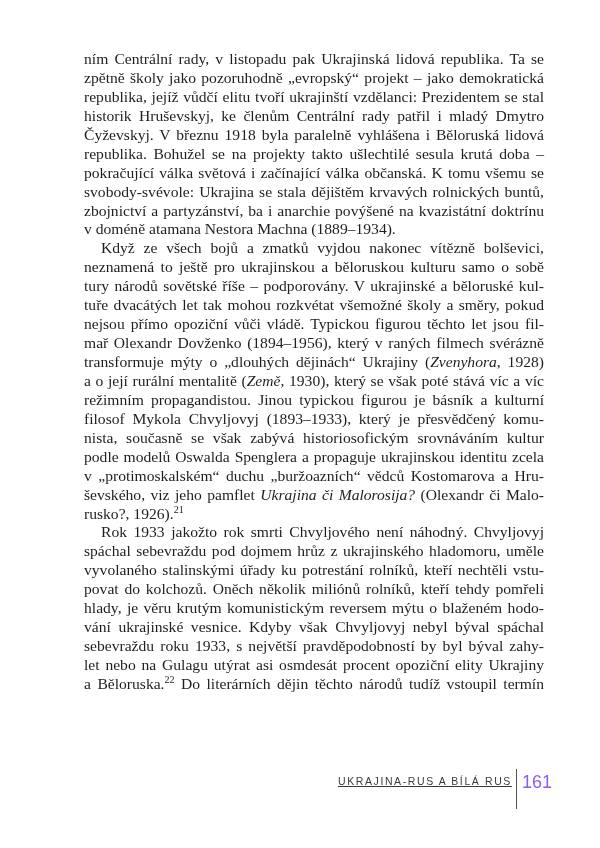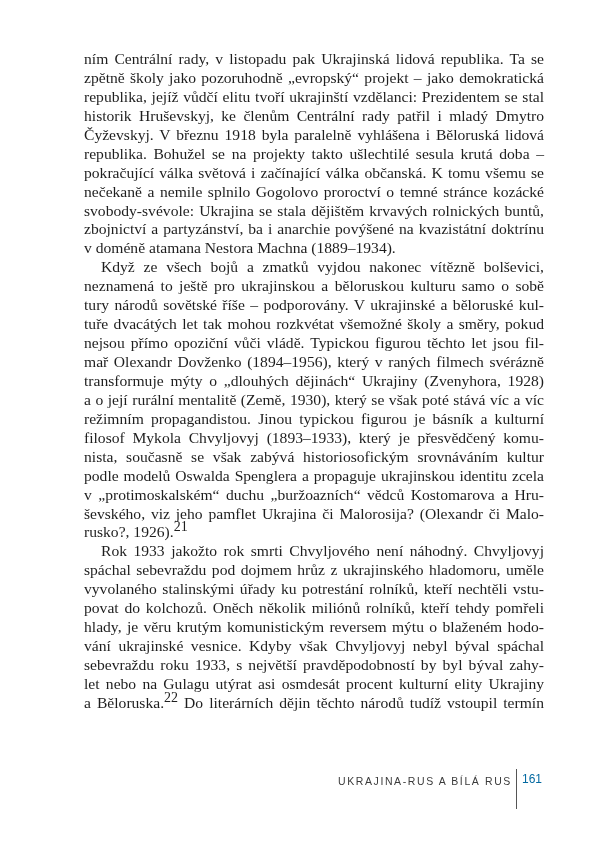--- a/index.html
+++ b/index.html
@@ -36,69 +36,69 @@
       text-align: justify;
       text-align-last: justify;
       height: 18.95px;
     }
     .line.last {
       text-align-last: left;
     }
     .line.indent {
       padding-left: 17px;
     }
-    .it { }
+    .it { font-style: italic; }
     sup {
-      font-size: 14px;
+      font-size: 10px;
       line-height: 0;
       vertical-align: 6px;
     }
     .running-head {
       position: absolute;
       left: 338px;
       top: 775px;
       font-family: "Liberation Sans", "DejaVu Sans", sans-serif;
       font-size: 10.5px;
       letter-spacing: 1.6px;
       color: #3a3a3a;
       white-space: nowrap;
+      text-decoration: underline;
     }
     .footer-rule {
       position: absolute;
       left: 516px;
       top: 769px;
       width: 1.3px;
       height: 40px;
       background: #555555;
     }
     .page-number {
       position: absolute;
       left: 522px;
       top: 772px;
       font-family: "Liberation Sans", "DejaVu Sans", sans-serif;
-      font-size: 12px;
-      color: #0369a1;
+      font-size: 18px;
+      color: #8b5cf6;
     }
   </style>
 </head>
 <body>
 
 <div class="page">
 
   <div class="text-block">
 
     <div>
       <span class="line">ním Centrální rady, v listopadu pak Ukrajinská lidová republika. Ta se</span>
       <span class="line">zpětně školy jako pozoruhodně „evropský“ projekt – jako demokratická</span>
       <span class="line">republika, jejíž vůdčí elitu tvoří ukrajinští vzdělanci: Prezidentem se stal</span>
       <span class="line">historik Hruševskyj, ke členům Centrální rady patřil i mladý Dmytro</span>
       <span class="line">Čyževskyj. V březnu 1918 byla paralelně vyhlášena i Běloruská lidová</span>
       <span class="line">republika. Bohužel se na projekty takto ušlechtilé sesula krutá doba –</span>
       <span class="line">pokračující válka světová i začínající válka občanská. K tomu všemu se</span>
-      <span class="line">nečekaně a nemile splnilo Gogolovo proroctví o temné stránce kozácké</span>
       <span class="line">svobody-svévole: Ukrajina se stala dějištěm krvavých rolnických buntů,</span>
       <span class="line">zbojnictví a partyzánství, ba i anarchie povýšené na kvazistátní doktrínu</span>
       <span class="line last">v doméně atamana Nestora Machna (1889–1934).</span>
     </div>
 
     <div>
       <span class="line indent">Když ze všech bojů a zmatků vyjdou nakonec vítězně bolševici,</span>
       <span class="line">neznamená to ještě pro ukrajinskou a běloruskou kulturu samo o sobě</span>
       <span class="line">tury národů sovětské říše – podporovány. V ukrajinské a běloruské kul-</span>
       <span class="line">tuře dvacátých let tak mohou rozkvétat všemožné školy a směry, pokud</span>
@@ -116,21 +116,21 @@
     </div>
 
     <div>
       <span class="line indent">Rok 1933 jakožto rok smrti Chvyljového není náhodný. Chvyljovyj</span>
       <span class="line">spáchal sebevraždu pod dojmem hrůz z ukrajinského hladomoru, uměle</span>
       <span class="line">vyvolaného stalinskými úřady ku potrestání rolníků, kteří nechtěli vstu-</span>
       <span class="line">povat do kolchozů. Oněch několik miliónů rolníků, kteří tehdy pomřeli</span>
       <span class="line">hlady, je věru krutým komunistickým reversem mýtu o blaženém hodo-</span>
       <span class="line">vání ukrajinské vesnice. Kdyby však Chvyljovyj nebyl býval spáchal</span>
       <span class="line">sebevraždu roku 1933, s největší pravděpodobností by byl býval zahy-</span>
-      <span class="line">let nebo na Gulagu utýrat asi osmdesát procent kulturní elity Ukrajiny</span>
+      <span class="line">let nebo na Gulagu utýrat asi osmdesát procent opoziční elity Ukrajiny</span>
       <span class="line"><span>a Běloruska.</span><sup>22</sup><span> Do literárních dějin těchto národů tudíž vstoupil termín</span></span>
     </div>
 
   </div>
 
   <div class="running-head">UKRAJINA-RUS A BÍLÁ RUS</div>
   <div class="footer-rule"></div>
   <div class="page-number">161</div>
 
 </div>

